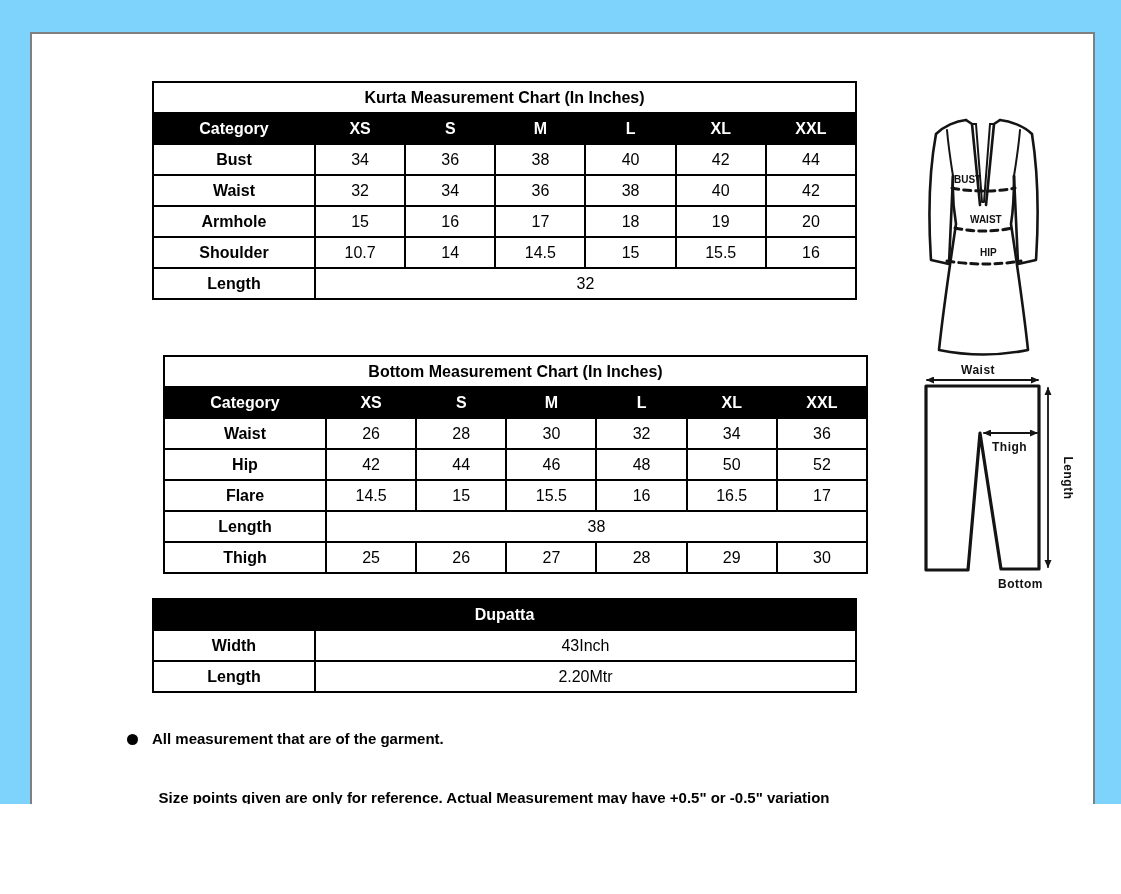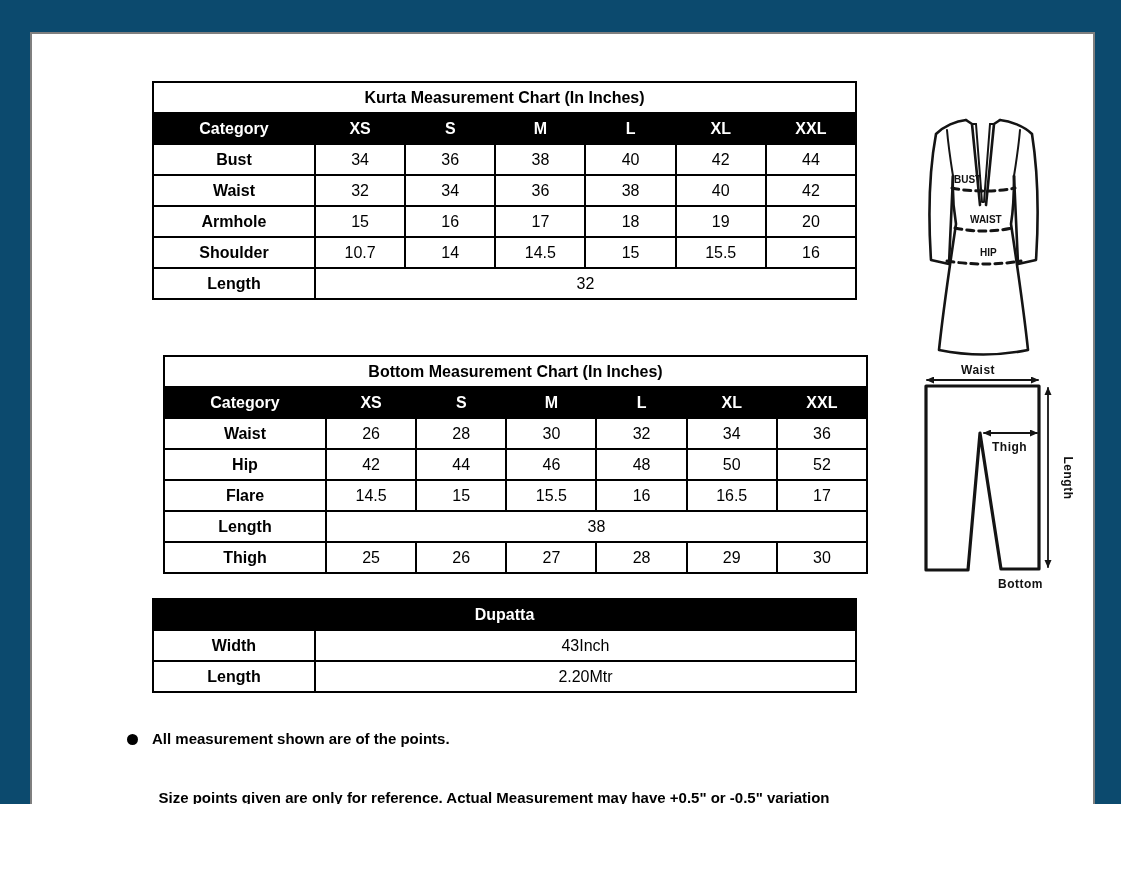--- a/index.html
+++ b/index.html
@@ -1,19 +1,19 @@
 <!DOCTYPE html>
 <html><head>
 <meta charset="utf-8">
 <style>
   html,body{margin:0;padding:0;}
   .page{
     position:relative;
     width:1121px;height:804px;
-    background:#0c4a6e;
+    background:#7dd3fc;
     font-family:"Liberation Sans", sans-serif;
     color:#000;
     overflow:hidden;
     text-decoration:underline;
   }
   .frame{
     position:absolute;
     left:30px;top:32px;
     width:1061px;height:825px;
     border:2px solid #7f7f7f;
@@ -256,21 +256,21 @@
               <td class="label-cell">Length</td>
               <td colspan="1">2.20Mtr</td>
             </tr>
           </tbody>
         </table>
       </div>
 
     <div class="notes">
         <div class="note">
           <span class="bullet"></span>
-          <span class="note-text">All measurement shown are of the points.</span>
+          <span class="note-text">All measurement that are of the garment.</span>
         </div>
         <div class="note">
           <span class="bullet"></span>
           <span class="note-text">Size points given are only for reference. Actual Measurement may have +0.5" or -0.5" variation depending on pattern.</span>
         </div>
       </div>
 
     <div class="figure" id="kurta-figure">
       <svg width="136" height="248" viewBox="0 0 136 248">
         <g fill="none" stroke="#141414" stroke-width="2.6" stroke-linejoin="round" stroke-linecap="round">

